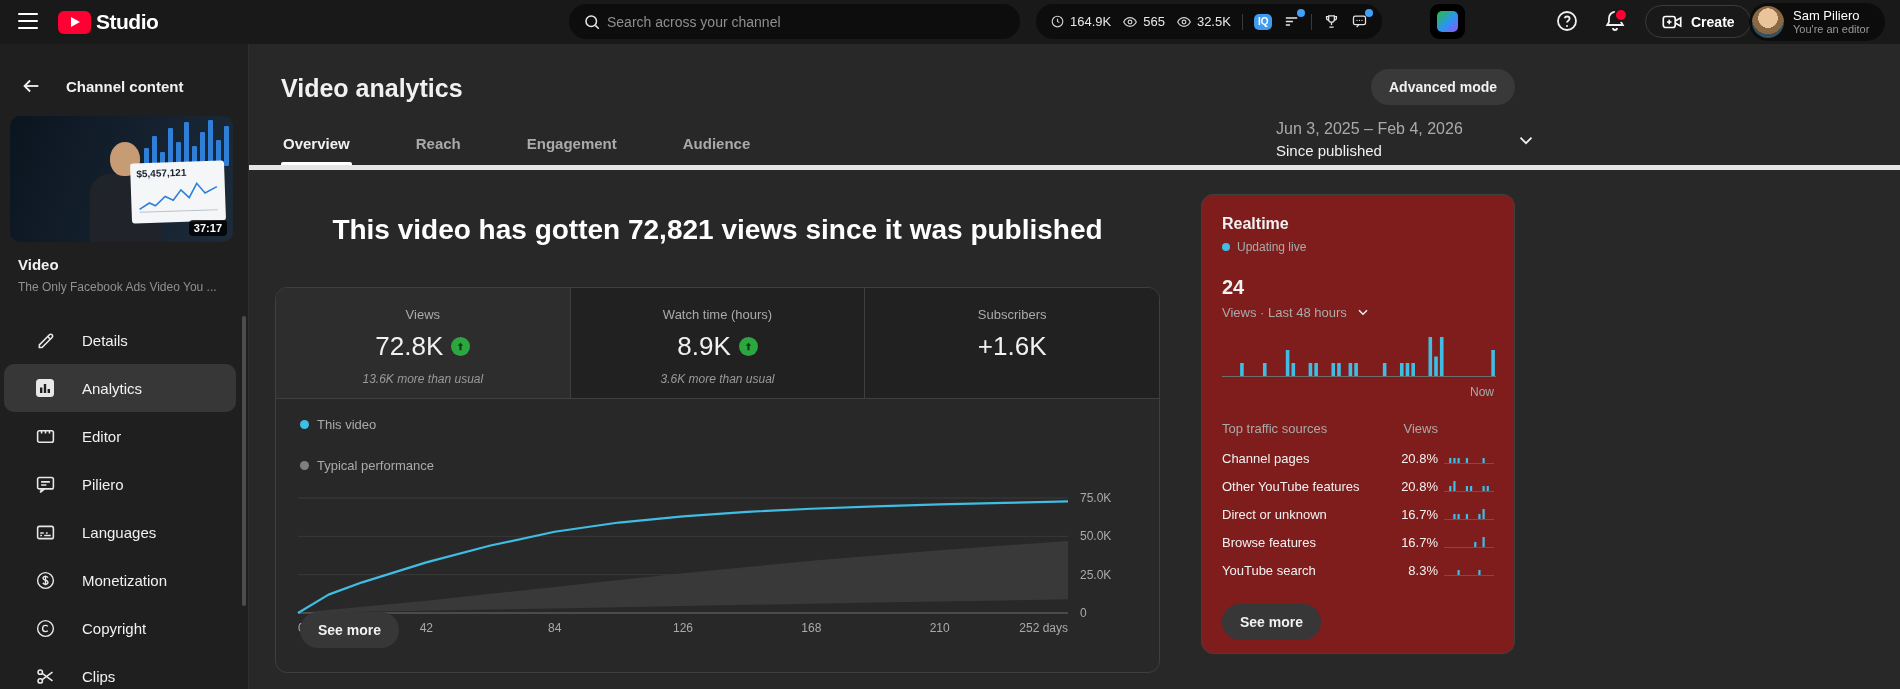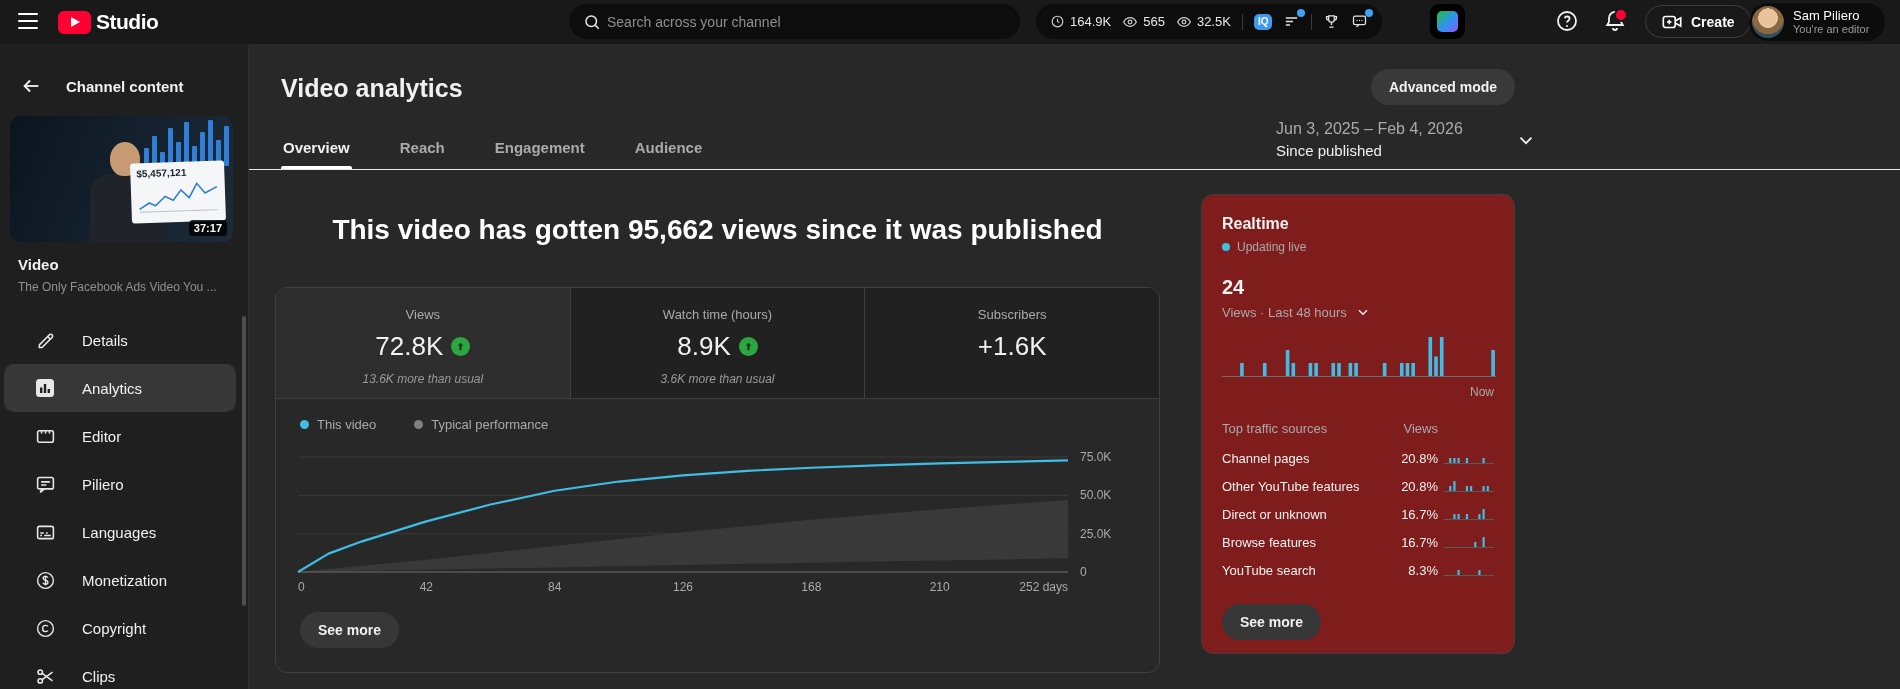--- a/index.html
+++ b/index.html
@@ -80,22 +80,22 @@
   .menu-item .mi-icon{width:22px;height:22px;display:flex;align-items:center;justify-content:center;}
   .menu-item .mi-label{margin-left:26px;font-size:15px;color:#f1f1f1;}
   .side-scrollbar{position:absolute;right:2px;top:272px;width:4px;height:290px;border-radius:2px;
     background:#4d4d4d;cursor:grab;}
 
   
   .main{position:absolute;top:44px;left:248px;right:0;bottom:0;background:#282828;border-left:1px solid #2e2e2e;}
   .page-title{position:absolute;left:32px;top:30px;font-size:25px;font-weight:600;color:#f1f1f1;}
   .advanced-btn{position:absolute;left:1122px;top:25px;height:36px;border-radius:18px;background:#393939;
     display:flex;align-items:center;padding:0 18px;font-size:14px;font-weight:600;color:#f1f1f1;cursor:pointer;}
-  .tabs-row{position:absolute;left:0;right:0;top:88px;height:38px;border-bottom:1px solid #e5e5e5;
-    display:flex;align-items:flex-end;gap:46px;padding-left:32px;box-sizing:border-box;}
+  .tabs-row{position:absolute;left:0;right:0;top:88px;height:38px;border-bottom:5px solid #e5e5e5;
+    display:flex;align-items:flex-end;gap:62px;padding-left:32px;box-sizing:border-box;}
   .tab{position:relative;font-size:15px;font-weight:600;color:#aaa;padding:0 2px 13px;cursor:pointer;}
   .tab.active{color:#f1f1f1;}
   .tab.active::after{content:"";position:absolute;left:0;right:0;bottom:0;height:3px;background:#fff;
     border-radius:2px 2px 0 0;}
   .date-block{position:absolute;left:1027px;top:76px;display:flex;align-items:center;cursor:pointer;}
   .date-range{font-size:16px;color:#aaa;}
   .date-mode{font-size:15px;color:#f1f1f1;margin-top:4px;}
   .date-chevron{margin-left:52px;color:#f1f1f1;}
   .headline{position:absolute;left:26px;top:170px;width:885px;text-align:center;font-size:28px;
     font-weight:700;color:#fff;}
@@ -106,21 +106,21 @@
   .metric-row{display:flex;height:110px;border-bottom:1px solid #3f3f3f;}
   .metric-cell{flex:1;background:#212121;text-align:center;cursor:pointer;padding-top:19px;box-sizing:border-box;}
   .metric-cell + .metric-cell{border-left:1px solid #3f3f3f;}
   .metric-cell.selected{background:#2d2d2d;}
   .metric-label{font-size:13px;color:#aaa;}
   .metric-value-row{margin-top:9px;display:flex;align-items:center;justify-content:center;gap:8px;}
   .metric-value{font-size:26px;color:#f1f1f1;}
   .trend-badge{width:19px;height:19px;border-radius:50%;background:#2ba640;display:flex;
     align-items:center;justify-content:center;color:#0e3514;}
   .metric-note{margin-top:10px;font-size:12px;font-style:italic;color:#9a9a9a;}
-  .legend-row{display:flex;gap:38px;padding:18px 0 0 24px;}
+  .legend-row{display:flex;gap:26px;padding:18px 0 0 24px;flex-direction:column;}
   .legend-item{display:flex;align-items:center;gap:8px;font-size:13px;color:#aaa;}
   .legend-dot{width:9px;height:9px;border-radius:50%;}
   .see-more-btn{position:absolute;left:24px;bottom:24px;height:36px;border-radius:18px;background:#373737;
     display:inline-flex;align-items:center;padding:0 18px;font-size:14px;font-weight:600;color:#f1f1f1;cursor:pointer;}
 
   
   .realtime-card{position:absolute;left:952px;top:150px;width:314px;height:460px;border:1px solid #3f3f3f;
     border-radius:12px;box-sizing:border-box;background:#7f1d1d;padding:20px;overflow:hidden;}
   .rt-title{font-size:16px;font-weight:700;color:#f1f1f1;}
   .rt-live{display:flex;align-items:center;gap:7px;margin-top:7px;font-size:12px;color:#aaa;}
@@ -383,21 +383,21 @@
   <div class="date-block">
     <div>
       <div class="date-range">Jun 3, 2025 – Feb 4, 2026</div>
       <div class="date-mode">Since published</div>
     </div>
     <svg class="date-chevron" width="22" height="22" viewBox="0 0 24 24" fill="none" stroke="currentColor" stroke-width="2">
         <path d="M6 9.5l6 6 6-6"></path>
       </svg>
   </div>
 
-  <div class="headline">This video has gotten 95,662 views since it was published</div>
+  <div class="headline">This video has gotten 72,821 views since it was published</div>
 
   <div class="chart-card">
     <div class="metric-row" id="metric-row">
         <div class="metric-cell selected">
           <div class="metric-label">Views</div>
           <div class="metric-value-row">
             <span class="metric-value">72.8K</span>
             <span class="trend-badge">
               <svg width="11" height="11" viewBox="0 0 24 24">
                 <path d="M12 4l6 6.5h-3.8V20H9.8v-9.5H6z" fill="currentColor"></path>

